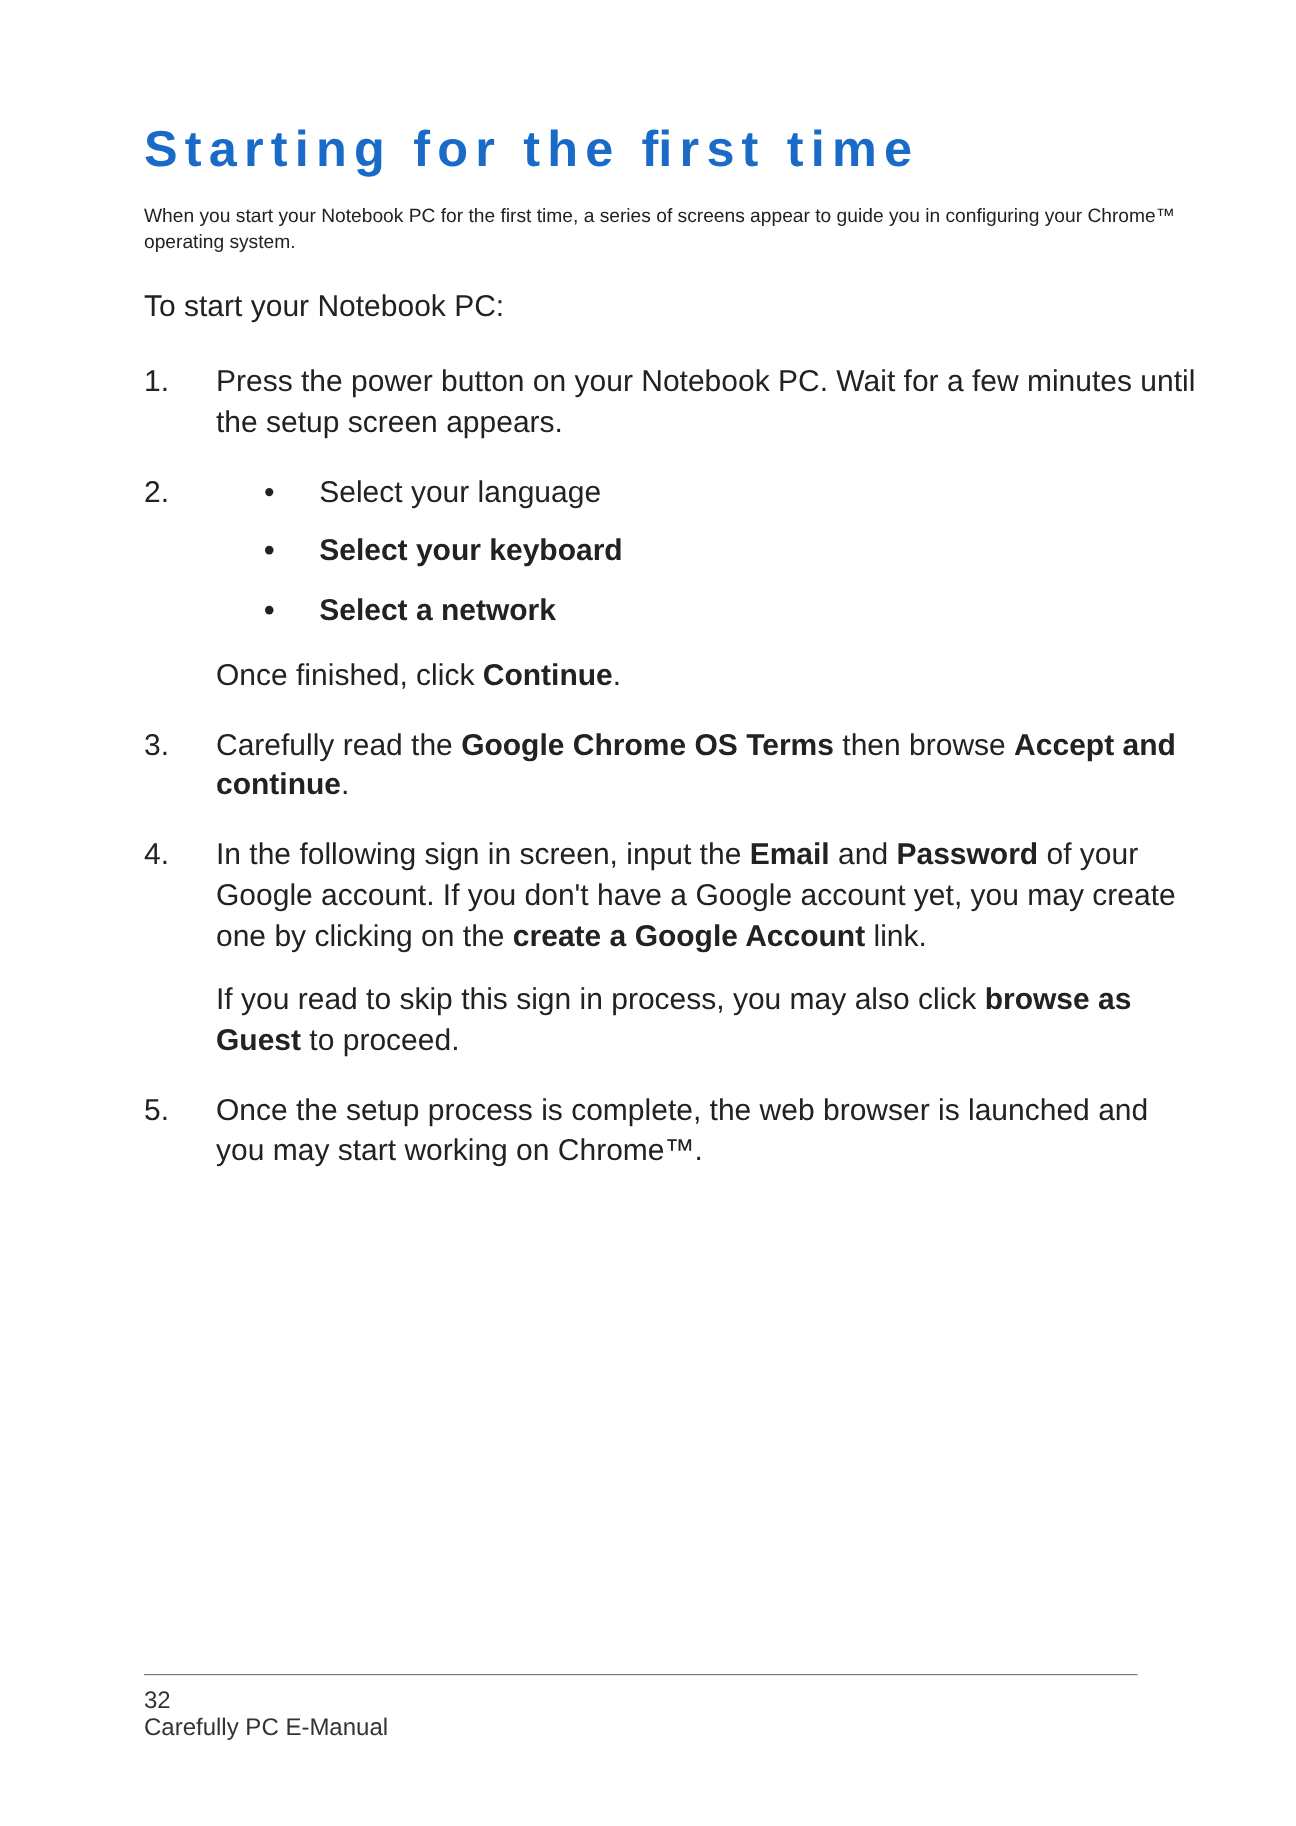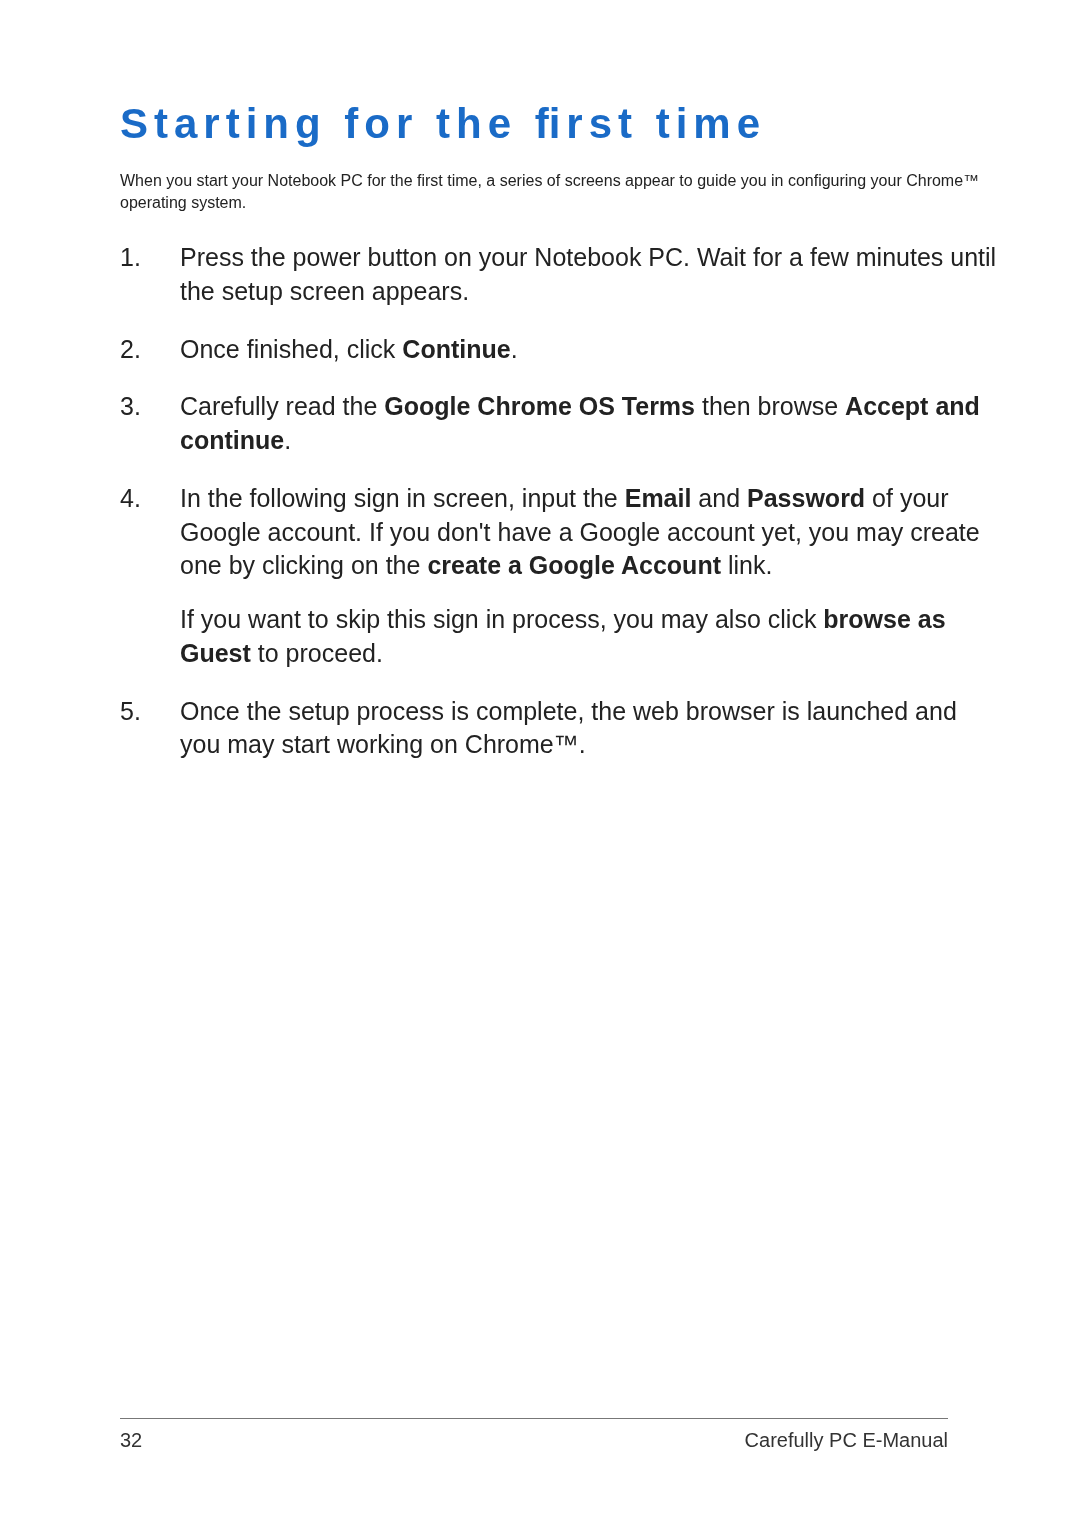--- a/index.html
+++ b/index.html
@@ -80,48 +80,55 @@
     position: absolute;
     left: 120px;
     right: 120px;
     bottom: 70px;
     border-top: 1px solid #777;
     padding-top: 10px;
     font-size: 20px;
     color: #333;
     display: flex;
     justify-content: space-between;
+    flex-direction: column;
   }
 </style>
 </head>
 <body>
 
 <div class="page">
 
   <h1 class="title">Starting for the ﬁrst time</h1>
 
   <p class="intro">When you start your Notebook PC for the ﬁrst time, a series of screens appear to guide you in conﬁguring your Chrome™ operating system.</p>
 
+  <p class="lead">To start your Notebook PC:</p>
 
   <ol class="steps">
     <li>
       <span>Press the power button on your Notebook PC. Wait for a few minutes until the setup screen appears.</span>
     </li>
     <li>
+      <ul class="bullets">
+        <li>Select your language</li>
+        <li class="bold">Select your keyboard</li>
+        <li class="bold">Select a network</li>
+      </ul>
       <div class="subpara">
         <span>Once ﬁnished, click </span><span class="bold">Continue</span><span>.</span>
       </div>
     </li>
     <li>
       <span>Carefully read the </span><span class="bold">Google Chrome OS Terms </span><span>then browse </span><span class="bold">Accept and continue</span><span>.</span>
     </li>
     <li>
       <span>In the following sign in screen, input the </span><span class="bold">Email</span><span> and </span><span class="bold">Password </span><span>of your Google account. If you don't have a Google account yet, you may create one by clicking on the </span><span class="bold">create a Google Account</span><span> link.</span>
       <div class="subpara">
-        <span>If you want to skip this sign in process, you may also click </span><span class="bold">browse as Guest</span><span> to proceed.</span>
+        <span>If you read to skip this sign in process, you may also click </span><span class="bold">browse as Guest</span><span> to proceed.</span>
       </div>
     </li>
     <li>
       <span>Once the setup process is complete, the web browser is launched and you may start working on Chrome™.</span>
     </li>
   </ol>
 
   <div class="footer">
     <span>32</span>
     <span>Carefully PC E-Manual</span>

